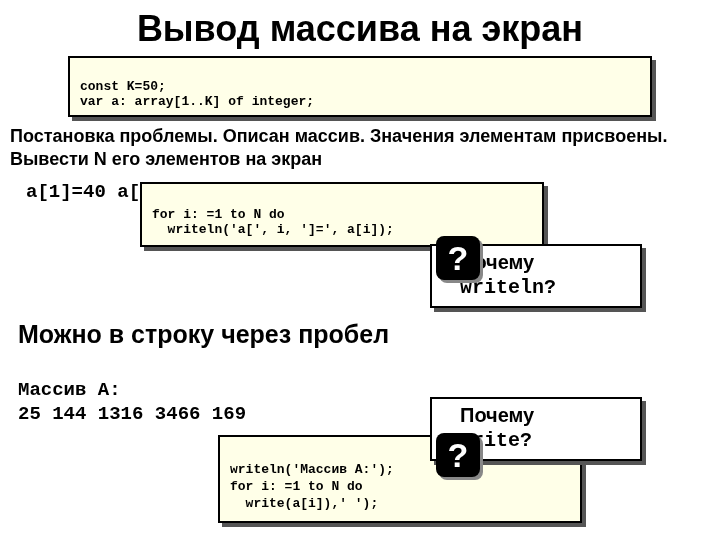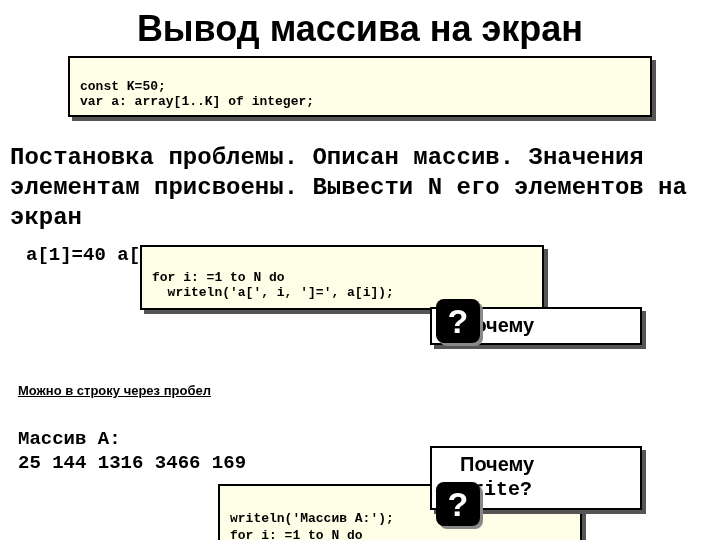--- a/index.html
+++ b/index.html
@@ -25,24 +25,24 @@
     border: 2px solid #000;
     box-shadow: 4px 4px 0 #555;
     font-family: "Courier New", monospace;
     font-size: 13px;
     font-weight: bold;
     padding: 6px 10px;
     white-space: pre;
   }
   .codebox.first { width: 560px; }
   .paratext {
-    font-family: Liberation Mono, monospace;
-    font-size: 24px;
+    font-family: Liberation Sans, sans-serif;
+    font-size: 18px;
     font-weight: bold;
-    padding: 26px 18px 6px 10px;
+    padding: 8px 18px 6px 10px;
     line-height: 1.25;
   }
   .row1 {
     position: relative;
     margin-top: 4px;
   }
   .arr-values {
     position: absolute;
     left: 26px;
     top: 0;
@@ -90,24 +90,23 @@
   .qborder .mono {
     font-family: "Courier New", monospace;
   }
   .q1 { left: 448px; top: 64px; }
   .q1 .qborder { width: 170px; position: relative; left: -18px; padding-left: 28px;}
   .q1wrap { position: relative; }
   .q1 .qmark { position: absolute; left: -12px; top: -8px; z-index: 2;}
 
   .subhead {
     font-family: Arial, sans-serif;
-    font-size: 13px;
+    font-size: 25px;
     font-weight: bold;
     padding: 0 0 2px 18px;
-    text-decoration: underline;
   }
   .outblock {
     font-family: "Courier New", monospace;
     font-size: 19px;
     font-weight: bold;
     padding: 2px 16px 6px 18px;
     line-height: 1.3;
     white-space: pre;
   }
   .codebox.loop2 {
@@ -146,20 +145,21 @@
 
   <div class="codebox loop1">
 <span>for i: =1 to N do</span>
 <span>  writeln('a[', i, ']=', a[i]);</span></div>
 
   <div class="qbox q1">
     <div class="q1wrap">
       <div class="qmark">?</div>
       <div class="qborder">
         <span>Почему</span><br>
+        <span class="mono">writeln?</span>
       </div>
     </div>
   </div>
   <div class="spacer"></div>
 </div>
 
 <div class="subhead">Можно в строку через пробел</div>
 
 <div class="outblock">
 <span>Массив A:</span>

